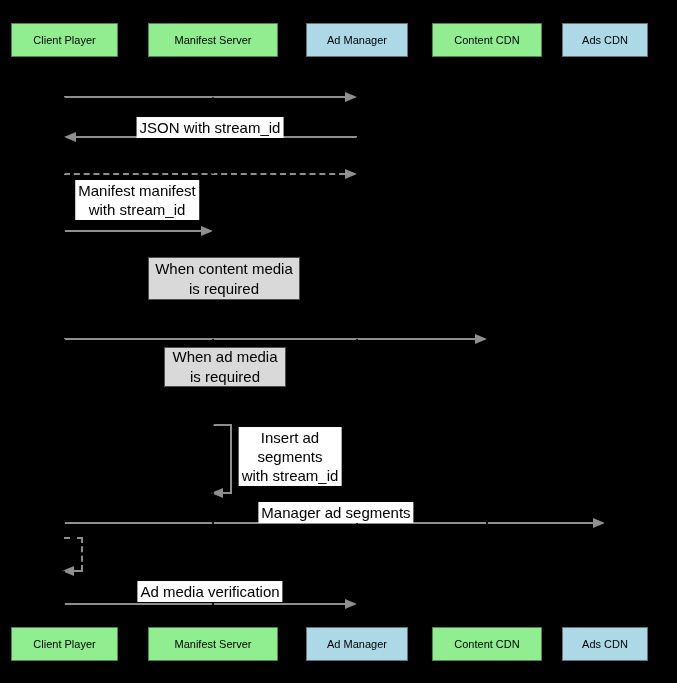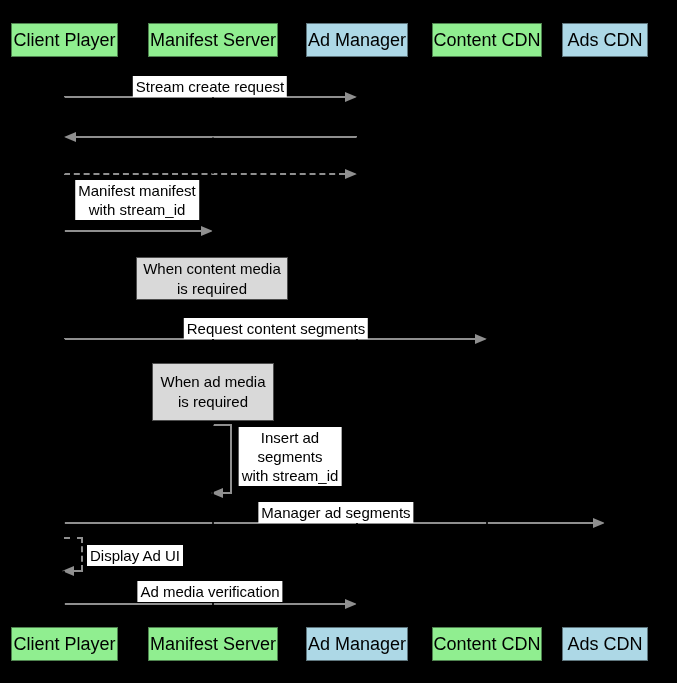--- a/index.html
+++ b/index.html
@@ -6,21 +6,21 @@
   .stage {
     position:relative; width:677px; height:683px;
     background:var(--background,#000);
     font-family:"Liberation Sans", sans-serif;
     overflow:hidden;
   }
   
   .actor {
     position:absolute; height:34px; box-sizing:border-box;
     border:1px solid rgba(0,0,0,0.45);
-    color:#000; font-size:18px;
+    color:#000; font-size:11px;
     display:flex; align-items:center; justify-content:center;
     z-index:4;
   }
   
   .lifeline {
     position:absolute; top:57px; height:570px; width:0;
     border-left:2px dashed rgba(0,0,0,0.85);
     z-index:2;
   }
   
@@ -58,20 +58,21 @@
   .msg-label.left-anchored { transform:none; }
   
   .note {
     position:absolute; box-sizing:border-box;
     background:var(--note-bg,#d9d9d9);
     border:1px solid var(--note-border,#4d4d4d);
     color:#000; font-size:15px; line-height:20px;
     white-space:pre-line; text-align:center;
     display:flex; align-items:center; justify-content:center;
     z-index:3;
+    margin-left:12px;
   }
 </style>
 </head>
 <body>
 
 <div class="stage">
 
   <div class="lifeline" style="left:63px"></div>
   <div class="lifeline" style="left:212px"></div>
   <div class="lifeline" style="left:356px"></div>
@@ -79,60 +80,58 @@
   <div class="lifeline" style="left:604px"></div>
 
   <div class="actor" style="left: 11px; top: 23px; width: 107px; background: rgb(144, 238, 144);">Client Player</div>
   <div class="actor" style="left: 148px; top: 23px; width: 130px; background: rgb(144, 238, 144);">Manifest Server</div>
   <div class="actor" style="left: 306px; top: 23px; width: 102px; background: rgb(173, 216, 230);">Ad Manager</div>
   <div class="actor" style="left: 432px; top: 23px; width: 110px; background: rgb(144, 238, 144);">Content CDN</div>
   <div class="actor" style="left: 562px; top: 23px; width: 86px; background: rgb(173, 216, 230);">Ads CDN</div>
 
   <div class="msg-line" style="left:64px; top:96px; width:281px"></div>
   <div class="head head-right" style="left:345px; top:92px"></div>
-  <div class="msg-label" style="left:210px; top:76px">Stream create request</div>
 
   <div class="msg-line" style="left:76px; top:136px; width:281px"></div>
   <div class="head head-left" style="left:64px; top:132px"></div>
+  <div class="msg-label" style="left:210px; top:117px">JSON with stream_id</div>
 
   <div class="msg-line dashed" style="left:64px; top:173px; width:281px"></div>
   <div class="head head-right" style="left:345px; top:169px"></div>
 
   <div class="msg-line" style="left:64px; top:230px; width:137px"></div>
   <div class="head head-right" style="left:201px; top:226px"></div>
   <div class="msg-label" style="left:137px; top:180px">Manifest manifest
 with stream_id</div>
 
   <div class="note" style="left:136px; top:257px; width:152px; height:43px">When content media
 is required</div>
 
   <div class="msg-line" style="left:64px; top:338px; width:411px"></div>
   <div class="head head-right" style="left:475px; top:334px"></div>
-  <div class="msg-label" style="left:276px; top:318px">Request content segments</div>
 
-  <div class="note" style="left:152px; top:363px; width:122px; height:58px">When ad media
+  <div class="note" style="left:152px; top:347px; width:122px; height:40px">When ad media
 is required</div>
 
   <div class="msg-line" style="left:213px; top:424px; width:19px"></div>
   <div class="vline" style="left:230px; top:424px; height:69px"></div>
   <div class="msg-line" style="left:222px; top:492px; width:10px"></div>
   <div class="head head-left" style="left:211px; top:488px"></div>
   <div class="msg-label" style="left:290px; top:427px">Insert ad
 segments
 with stream_id</div>
 
   <div class="msg-line" style="left:64px; top:522px; width:529px"></div>
   <div class="head head-right" style="left:593px; top:518px"></div>
   <div class="msg-label" style="left:336px; top:502px">Manager ad segments</div>
 
   <div class="msg-line dashed" style="left:64px; top:537px; width:19px"></div>
   <div class="vline dashed" style="left:81px; top:537px; height:34px"></div>
   <div class="msg-line dashed" style="left:73px; top:570px; width:10px"></div>
   <div class="head head-left" style="left:62px; top:566px"></div>
-  <div class="msg-label left-anchored" style="left:87px; top:545px">Display Ad UI</div>
 
   <div class="msg-line" style="left:64px; top:603px; width:281px"></div>
   <div class="head head-right" style="left:345px; top:599px"></div>
   <div class="msg-label" style="left:210px; top:581px">Ad media verification</div>
 
   <div class="actor" style="left: 11px; top: 627px; width: 107px; background: rgb(144, 238, 144);">Client Player</div>
   <div class="actor" style="left: 148px; top: 627px; width: 130px; background: rgb(144, 238, 144);">Manifest Server</div>
   <div class="actor" style="left: 306px; top: 627px; width: 102px; background: rgb(173, 216, 230);">Ad Manager</div>
   <div class="actor" style="left: 432px; top: 627px; width: 110px; background: rgb(144, 238, 144);">Content CDN</div>
   <div class="actor" style="left: 562px; top: 627px; width: 86px; background: rgb(173, 216, 230);">Ads CDN</div>

